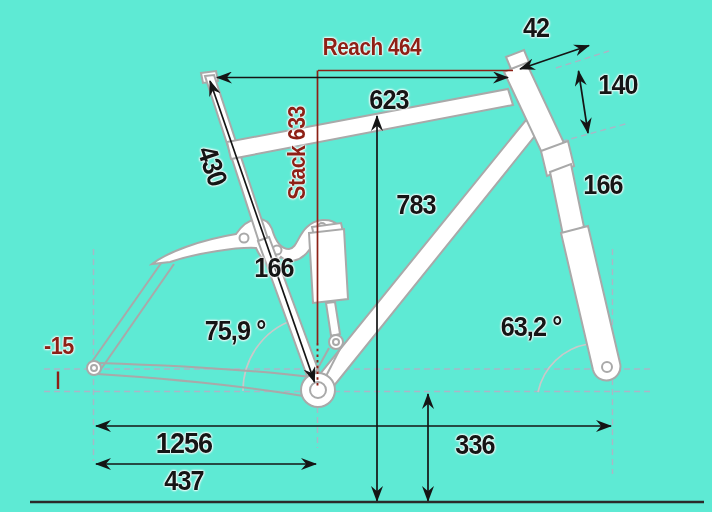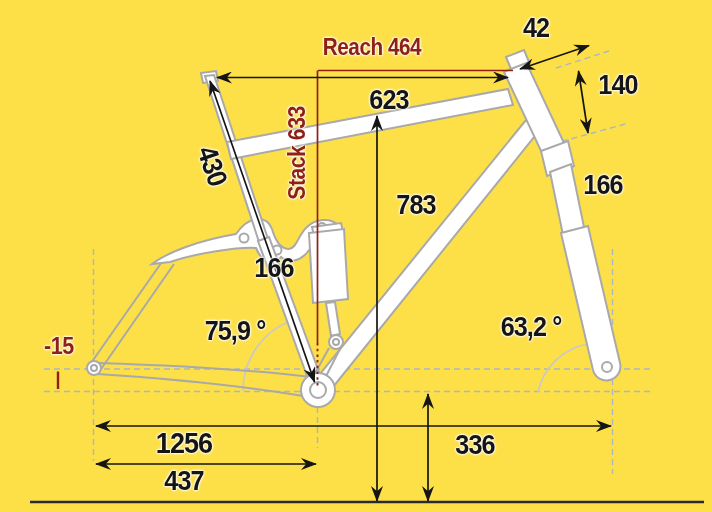--- a/index.html
+++ b/index.html
@@ -1,16 +1,16 @@
 <!DOCTYPE html>
 <html><head>
 <meta charset="utf-8">
 <style>
   html,body{margin:0;padding:0;background:#fff;}
-  .canvas{position:relative;width:712px;height:512px;background:#fde047;overflow:hidden;
+  .canvas{position:relative;width:712px;height:512px;background:#5eead4;overflow:hidden;
           font-family:"Liberation Sans",sans-serif;}
   .canvas svg{position:absolute;left:0;top:0;}
   .lbl{position:absolute;transform:translate(-50%,-50%) scaleX(.9);white-space:nowrap;
        font-weight:bold;font-size:28px;color:#151515;letter-spacing:-1px;
        text-shadow:0 0 2px #fff,0 0 2px #fff,0 0 3px #fff,0 0 3px #fff;}
   .lbl.red{color:#8e2016;font-weight:bold;font-size:23px;letter-spacing:-.5px;}
   .lbl.rot-stack{transform:translate(-50%,-50%) rotate(-90deg) scaleX(.92);}
   .lbl.rot-seat{transform:translate(-50%,-50%) rotate(71deg) scaleX(.9);}
   .lbl.big4{font-size:30px;}
 </style>

